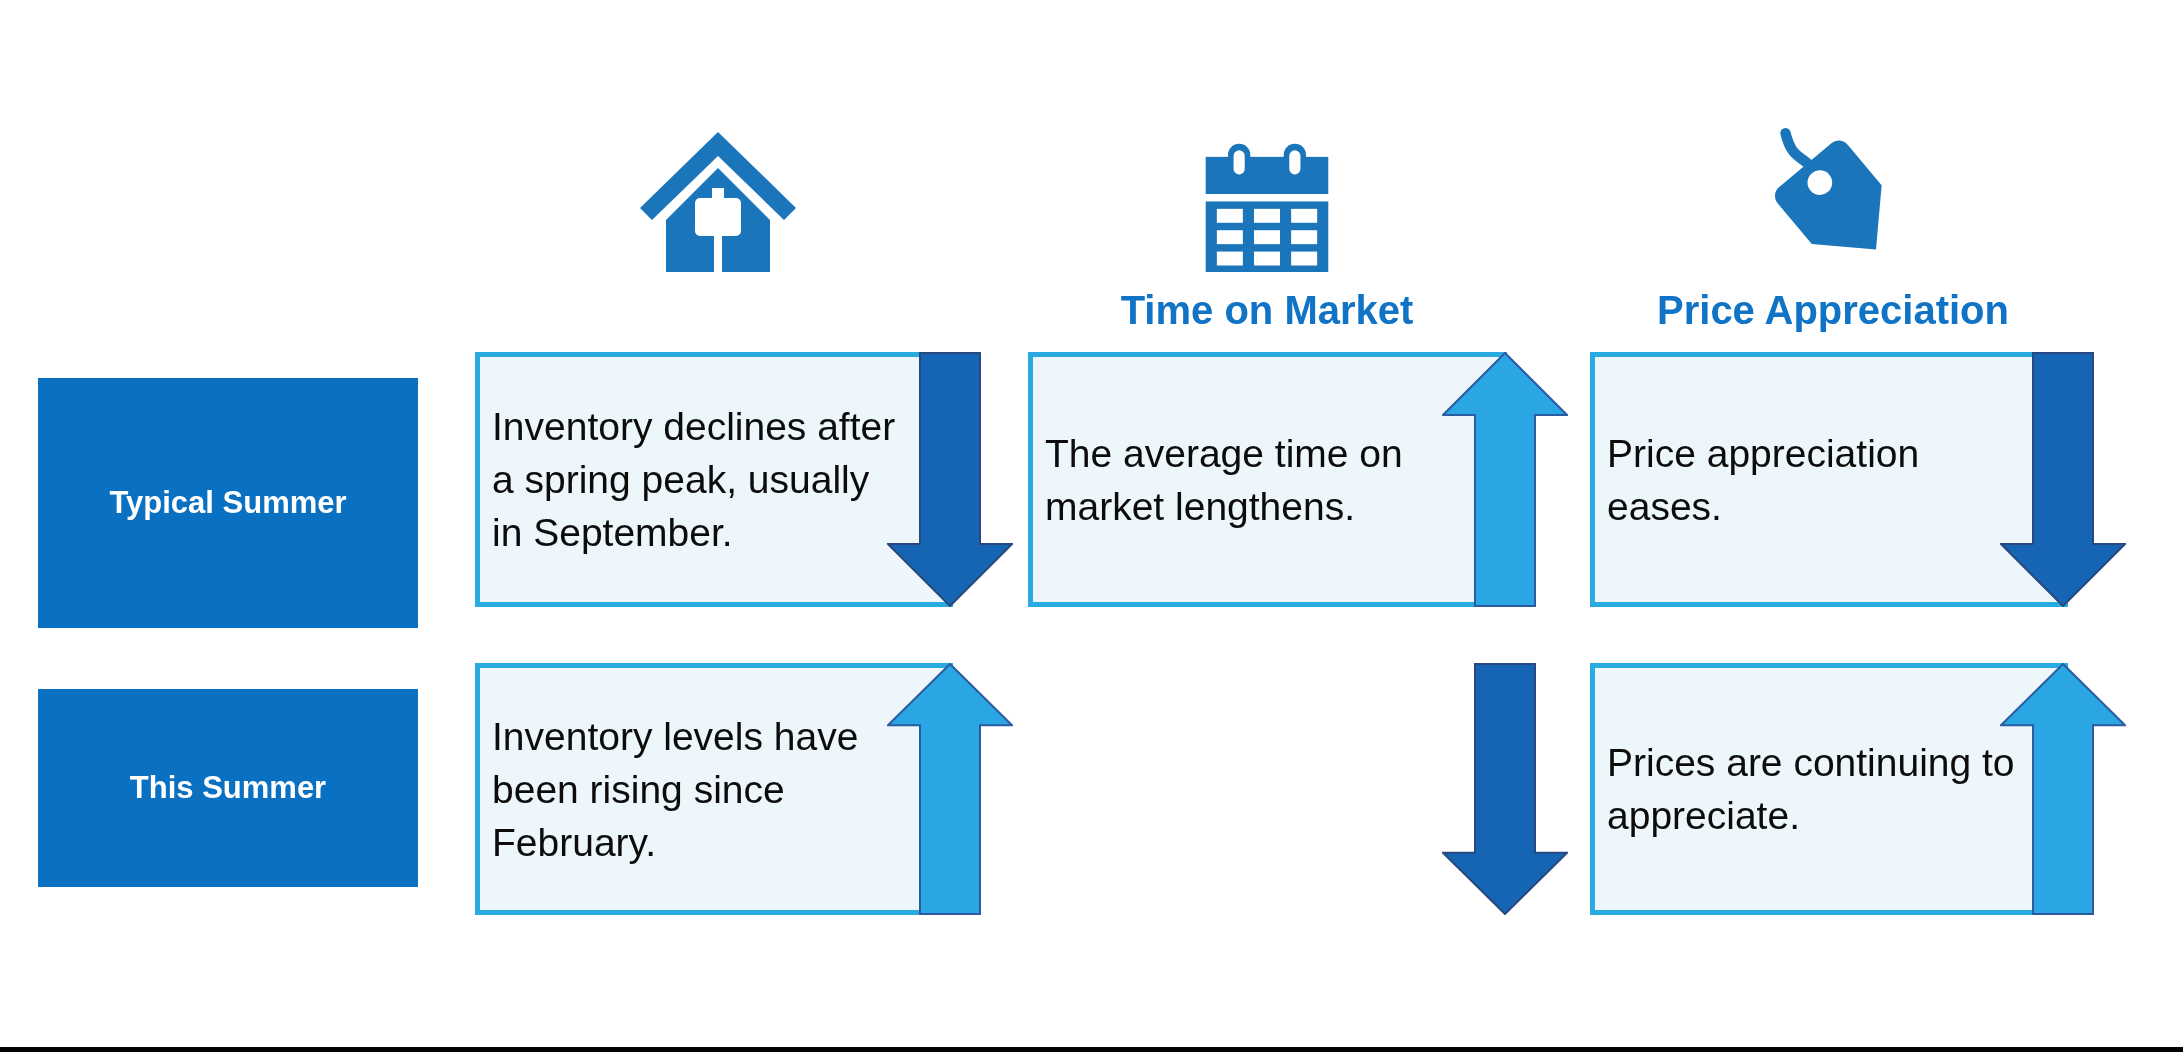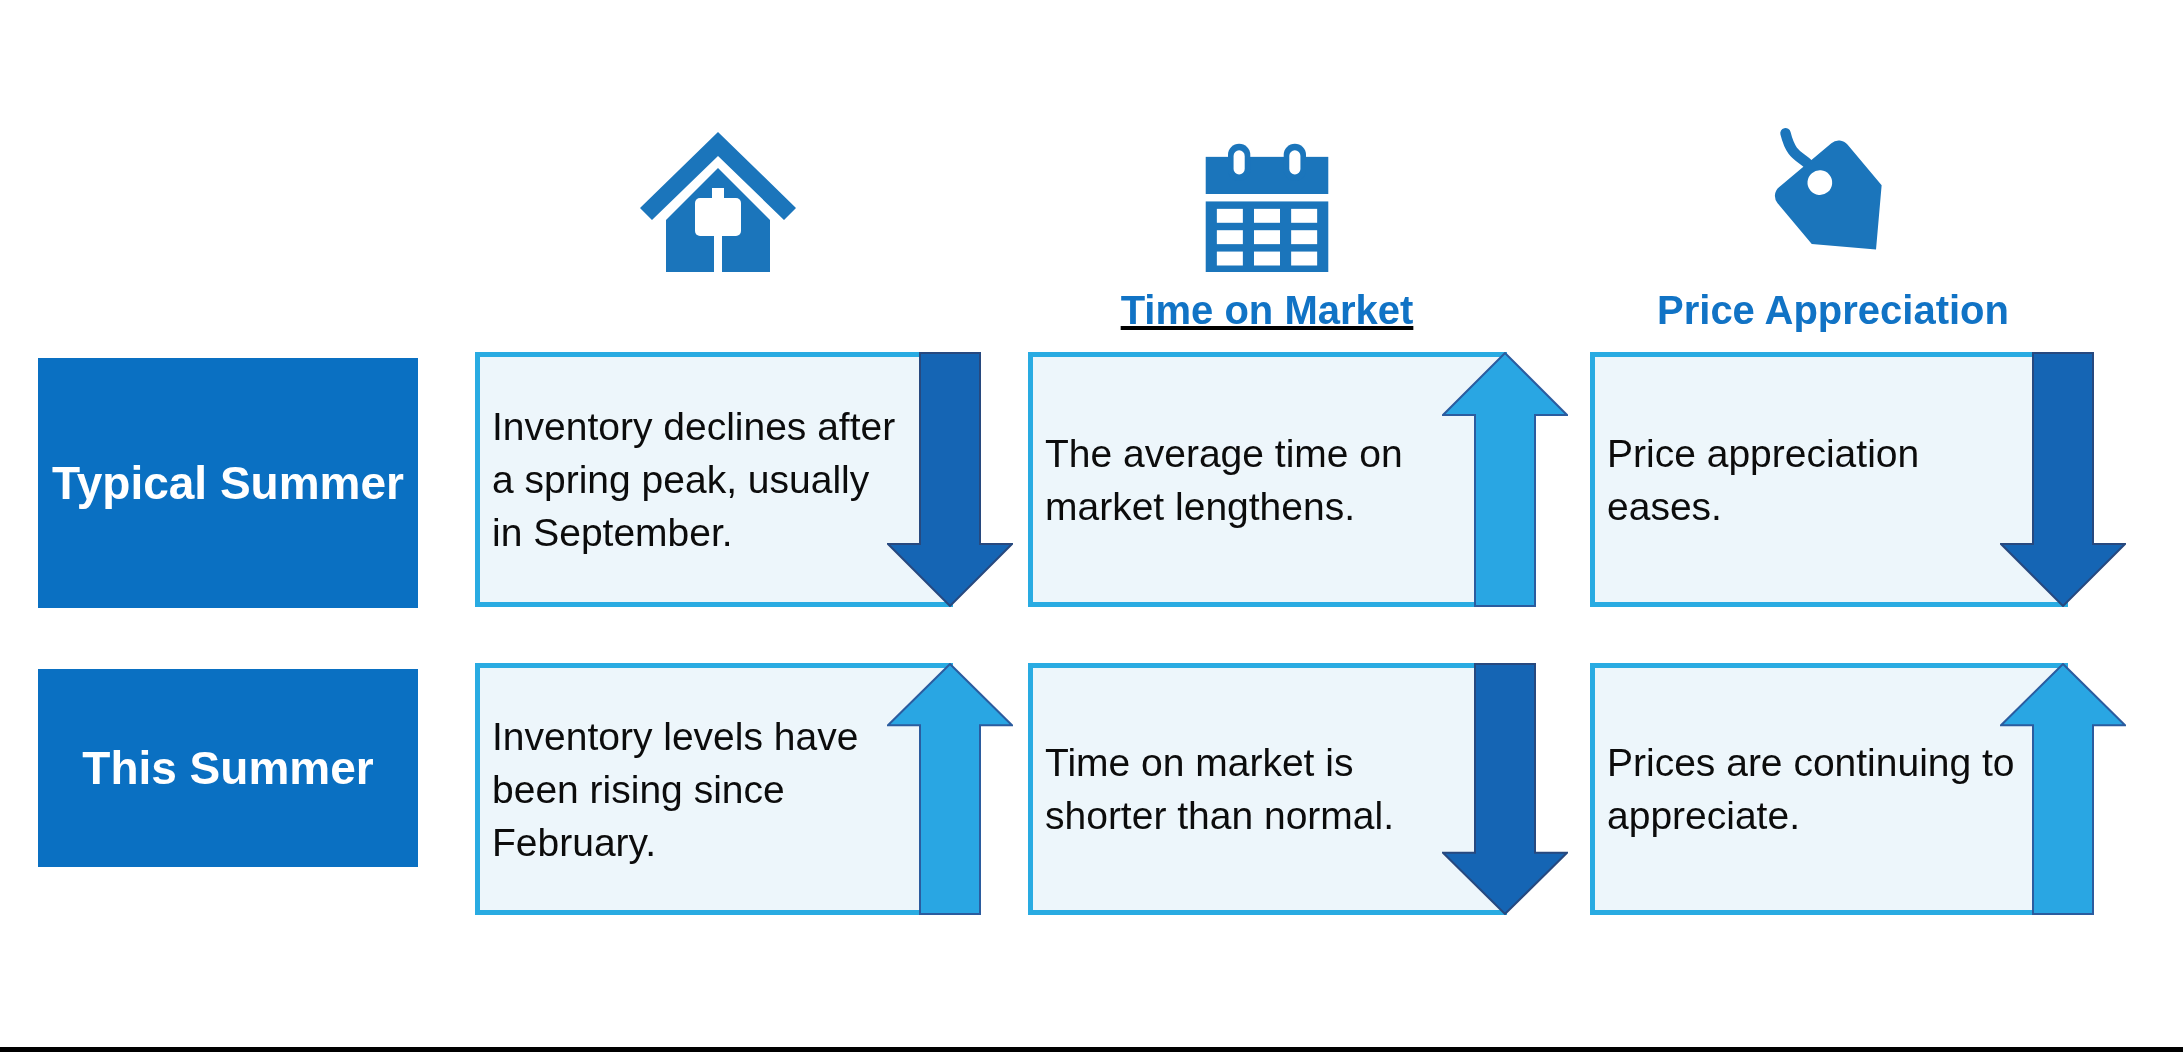--- a/index.html
+++ b/index.html
@@ -5,29 +5,29 @@
   html,body{margin:0;padding:0;background:#ffffff;}
   #canvas{
     position:relative;width:2183px;height:1056px;overflow:hidden;background:#ffffff;
     font-family:"Liberation Sans", sans-serif;
   }
   
   .col-header{position:absolute;top:112px;width:480px;display:flex;flex-direction:column;align-items:center;}
   .icon-box{height:160px;width:100%;display:flex;align-items:flex-end;justify-content:center;}
   .col-label{margin-top:16px;font-size:40px;font-weight:bold;color:#1173c5;text-align:center;white-space:nowrap;}
   #header-col1{left:478px;}
-  #header-col2{left:1027px;text-decoration:underline;}
+  #header-col2{left:1027px;}
   #header-col3{left:1593px;}
   .icon-fill{fill:#1b75bb;}
   .icon-knockout{fill:#ffffff;}
   
   .row-label{
     position:absolute;left:38px;width:380px;background:#0a70c2;color:#ffffff;
     display:flex;align-items:center;justify-content:center;
-    font-size:46px;font-weight:bold;text-align:center;
+    font-size:31px;font-weight:bold;text-align:center;margin-top:20px;
   }
   #row-label-1{top:358px;height:250px;}
   #row-label-2{top:669px;height:198px;}
   
   .cell{
     position:absolute;background:#edf6fb;border:5px solid #29abe2;box-sizing:border-box;
     display:flex;align-items:center;
   }
   .cell-text{
     padding-left:12px;font-size:39px;line-height:53px;color:#0c0c0c;white-space:pre-line;
@@ -118,24 +118,20 @@
   <div class="cell c-row1 c-col3">
     <div class="cell-text">Price appreciation
 eases.</div>
   </div>
 
   <div class="cell c-row2 c-col1">
     <div class="cell-text">Inventory levels have
 been rising since
 February.</div>
   </div>
-  <div class="cell c-row2 c-col2">
-    <div class="cell-text">Time on market is
-shorter than normal.</div>
-  </div>
   <div class="cell c-row2 c-col3">
     <div class="cell-text">Prices are continuing to
 appreciate.</div>
   </div>
 
   <div class="arrow a-row1 a-col1 arrow-dark">
     <svg viewBox="0 0 126 255" preserveAspectRatio="none">
         <polygon points="33,1 93,1 93,192 125,192 63,254 1,192 33,192"></polygon>
       </svg>
   </div>

